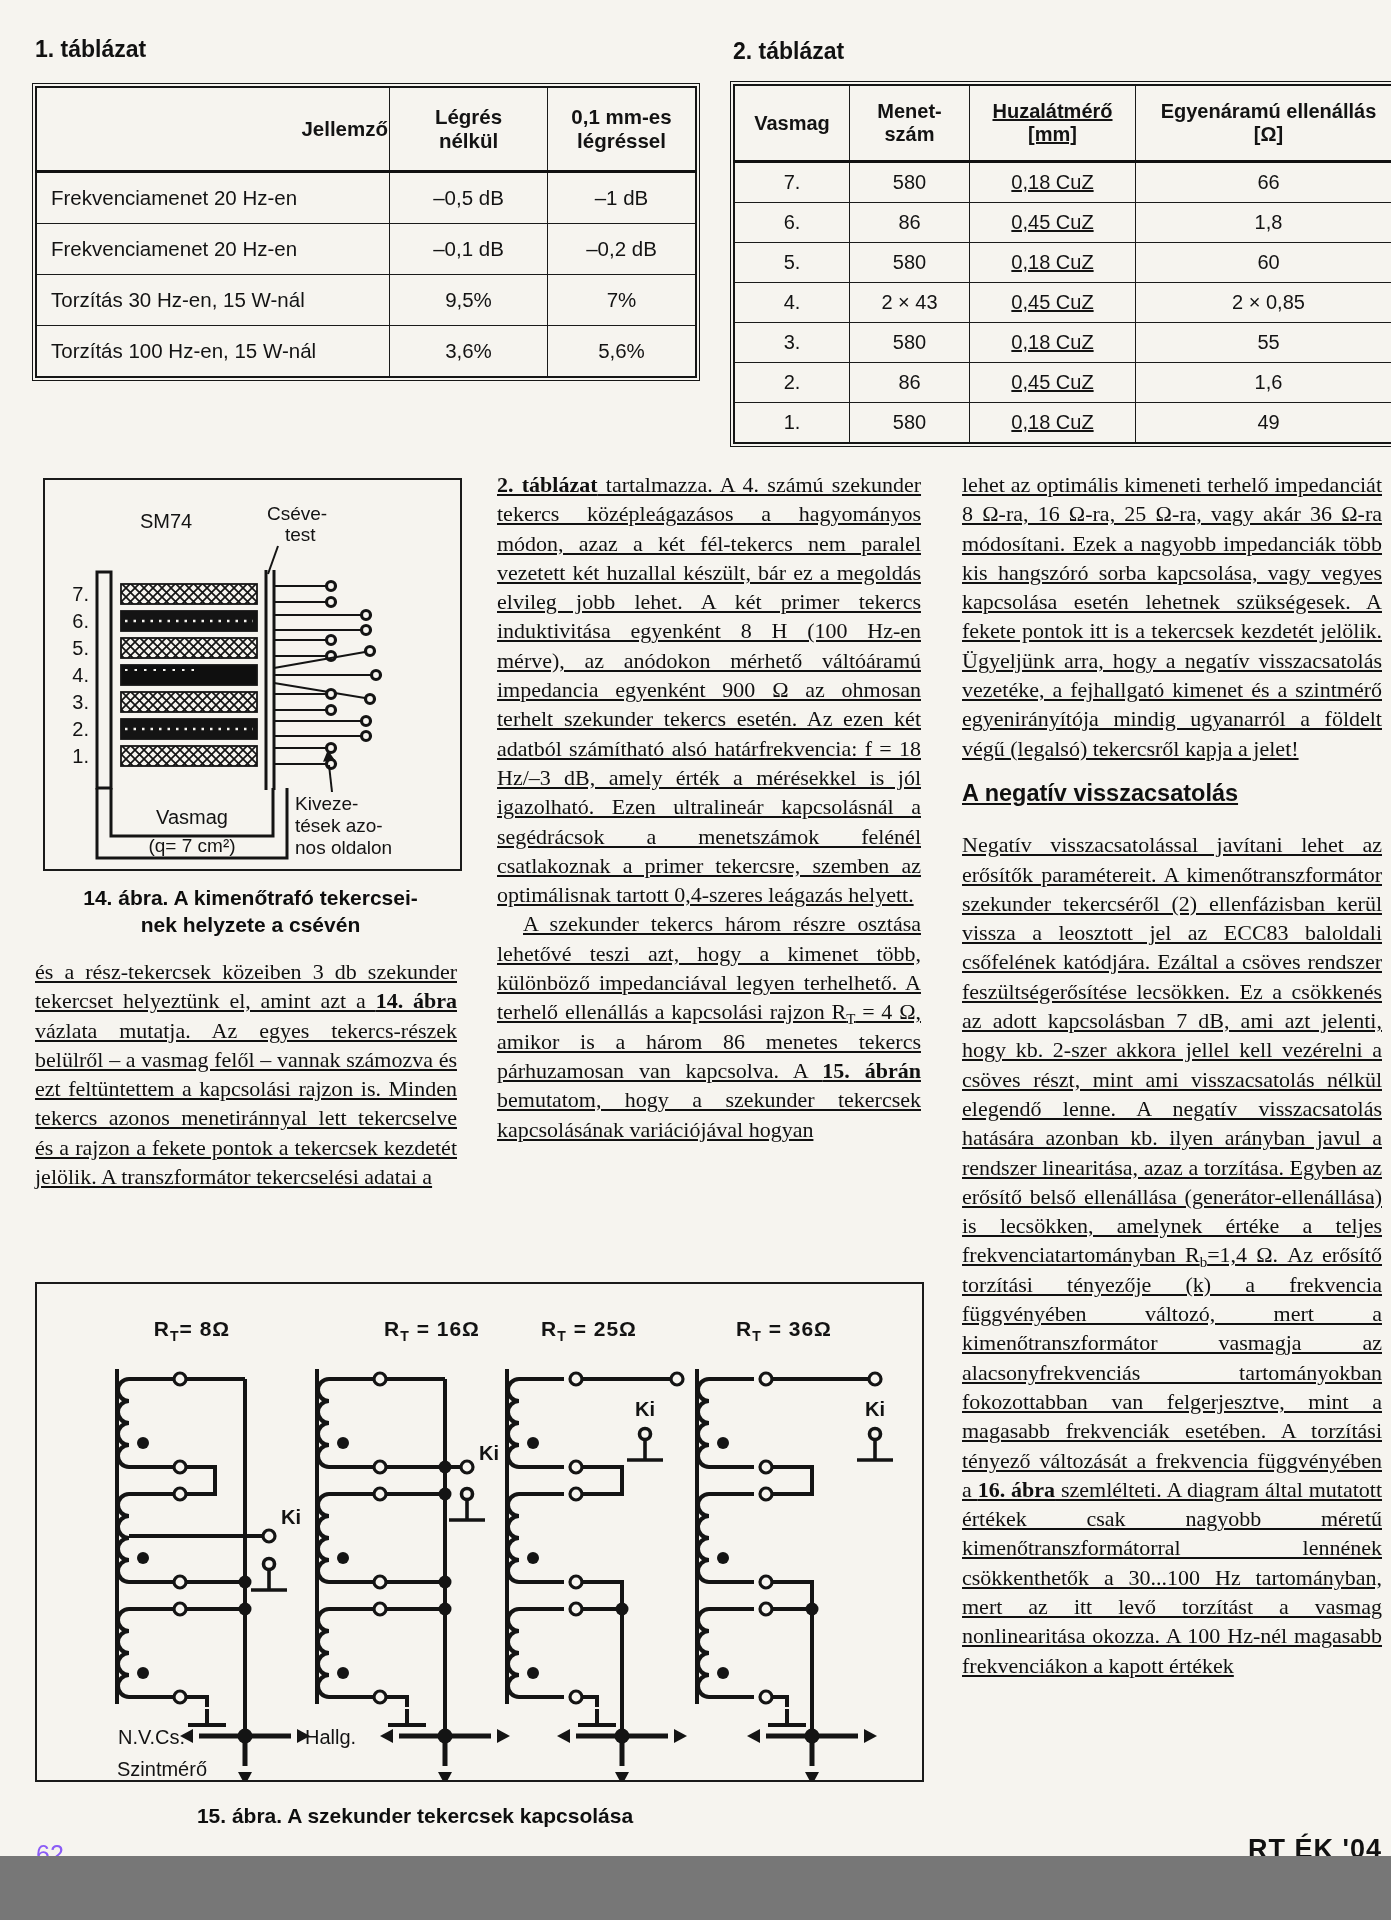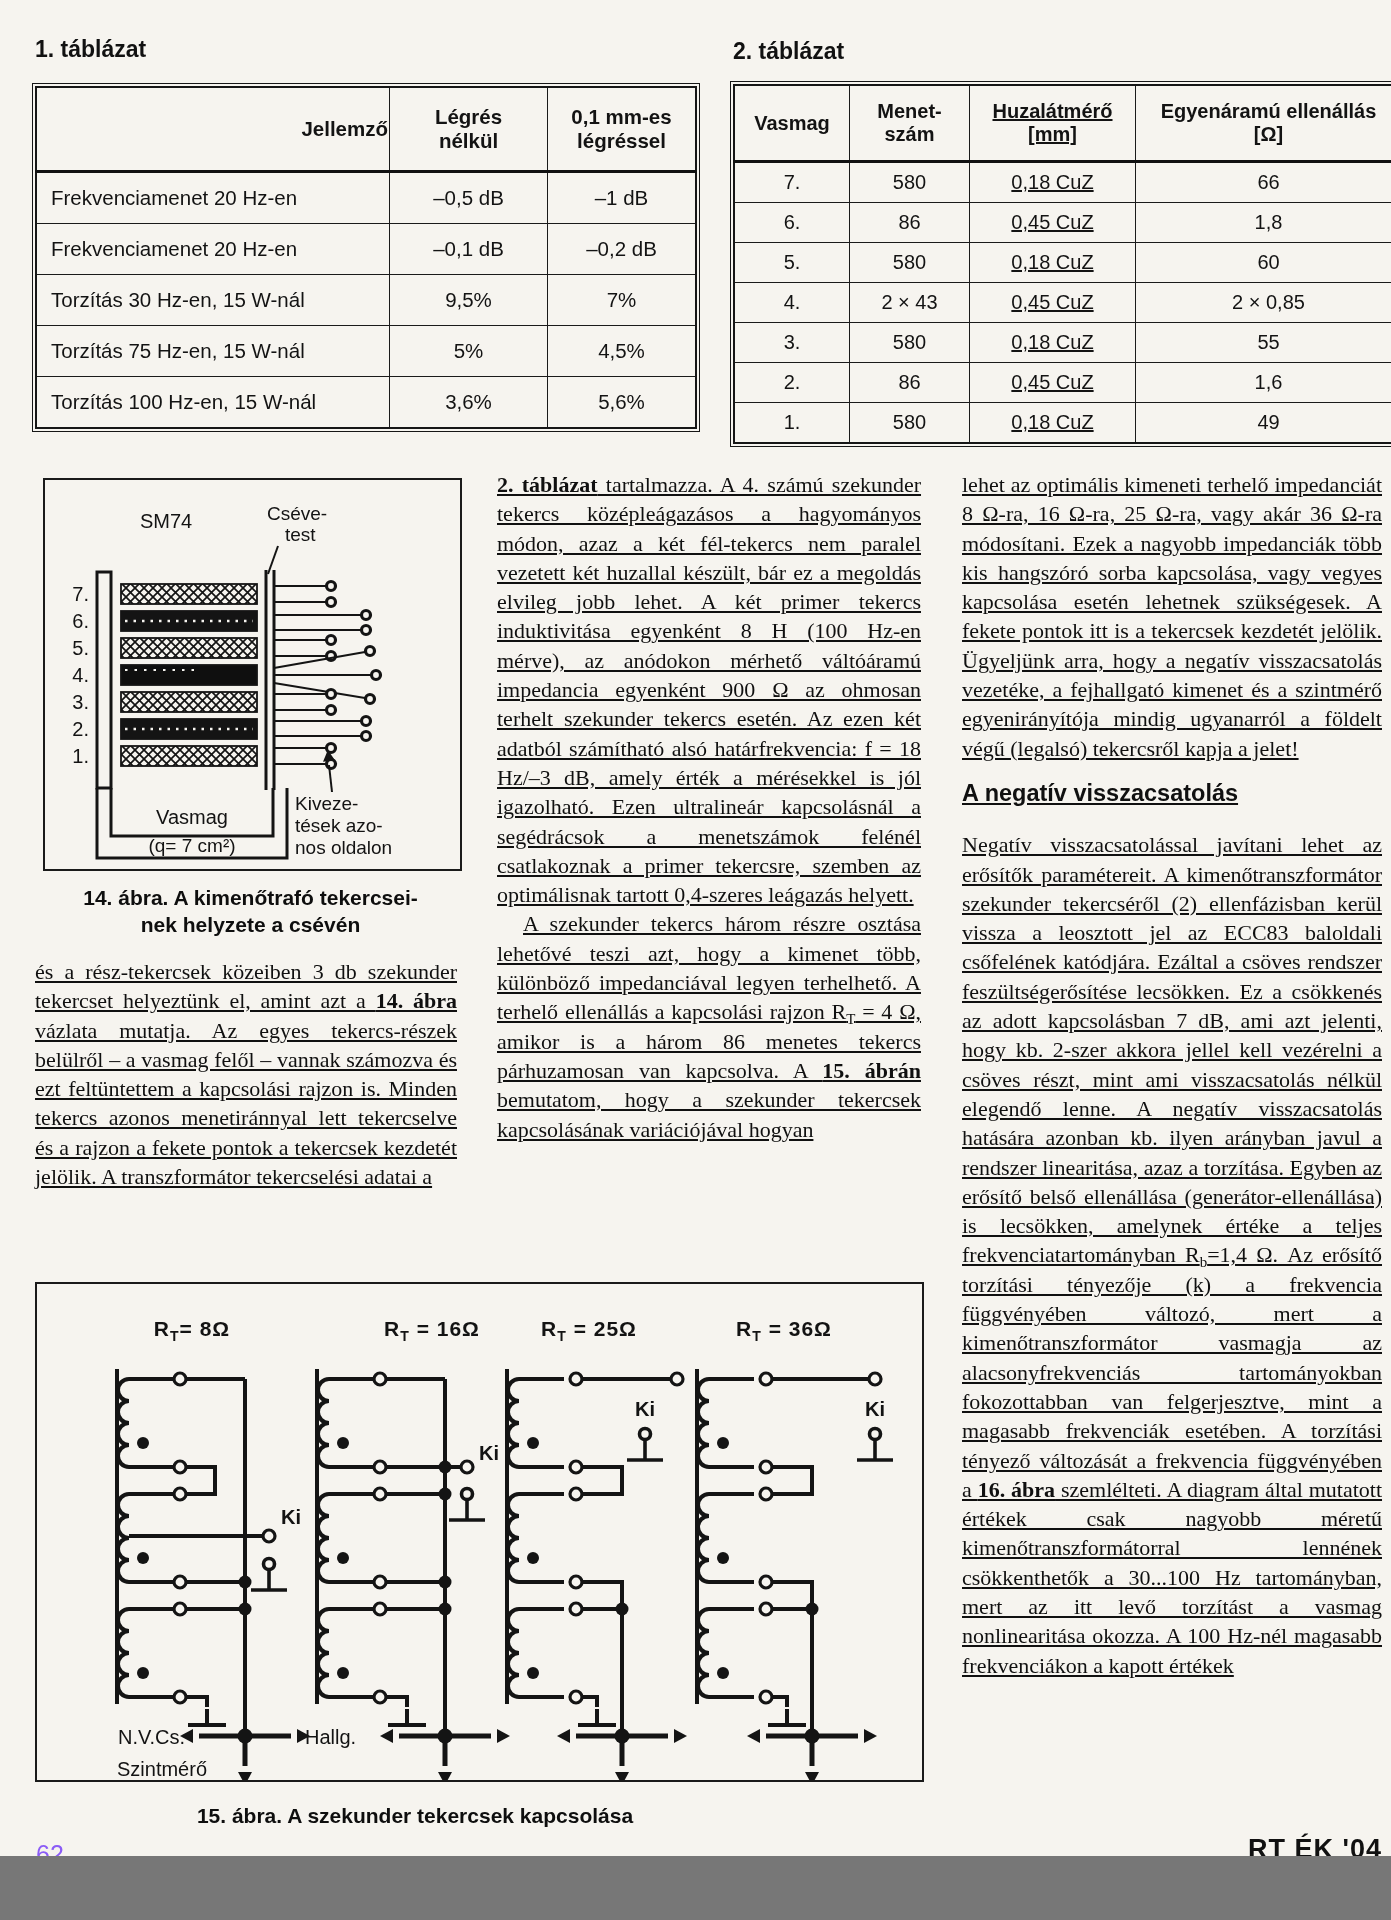--- a/index.html
+++ b/index.html
@@ -90,25 +90,20 @@
           <td>Frekvenciamenet 20 Hz-en</td>
           <td>–0,1 dB</td>
           <td>–0,2 dB</td>
         </tr>
         <tr>
           <td>Torzítás 30 Hz-en, 15 W-nál</td>
           <td>9,5%</td>
           <td>7%</td>
         </tr>
         <tr>
-          <td>Torzítás 75 Hz-en, 15 W-nál</td>
-          <td>5%</td>
-          <td>4,5%</td>
-        </tr>
-        <tr>
           <td>Torzítás 100 Hz-en, 15 W-nál</td>
           <td>3,6%</td>
           <td>5,6%</td>
         </tr>
       </tbody>
   </table>
 
   <div class="tbl-title" style="left:733px;top:38px;">2. táblázat</div>
   <table id="table2" class="tbl">
     <thead>

